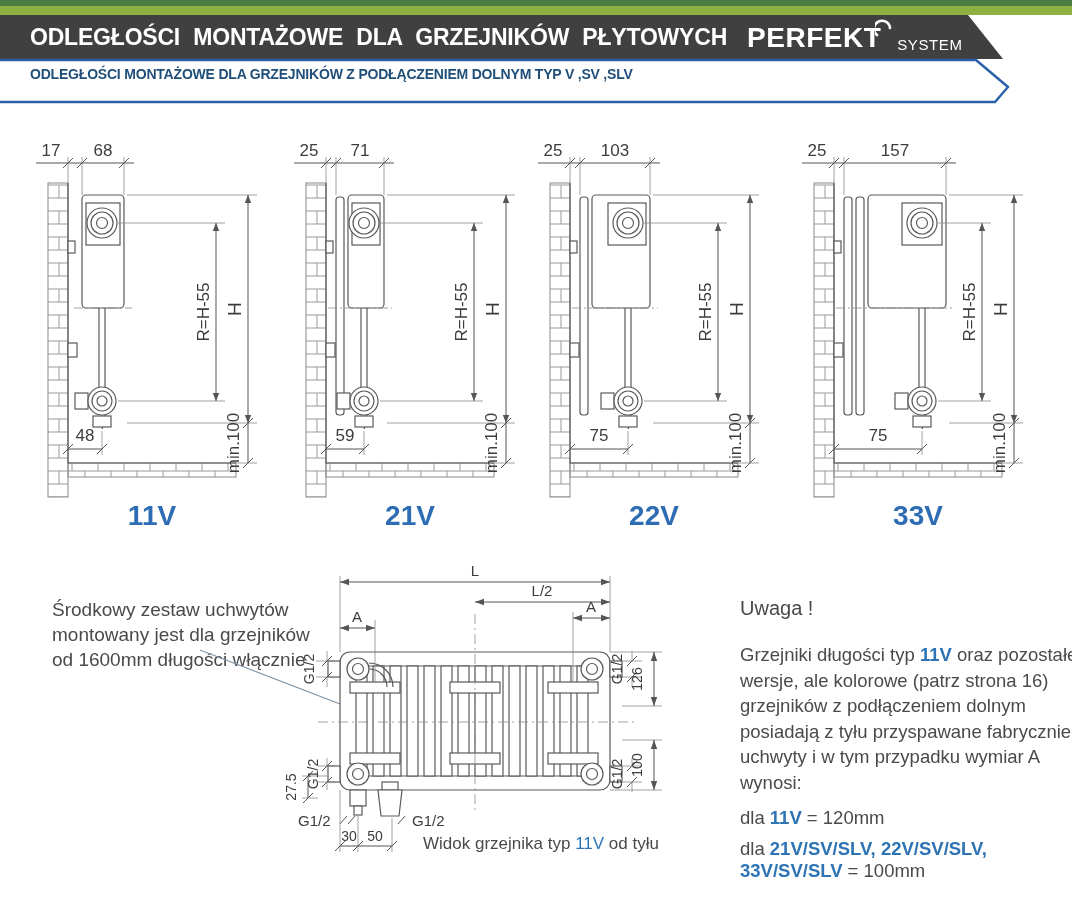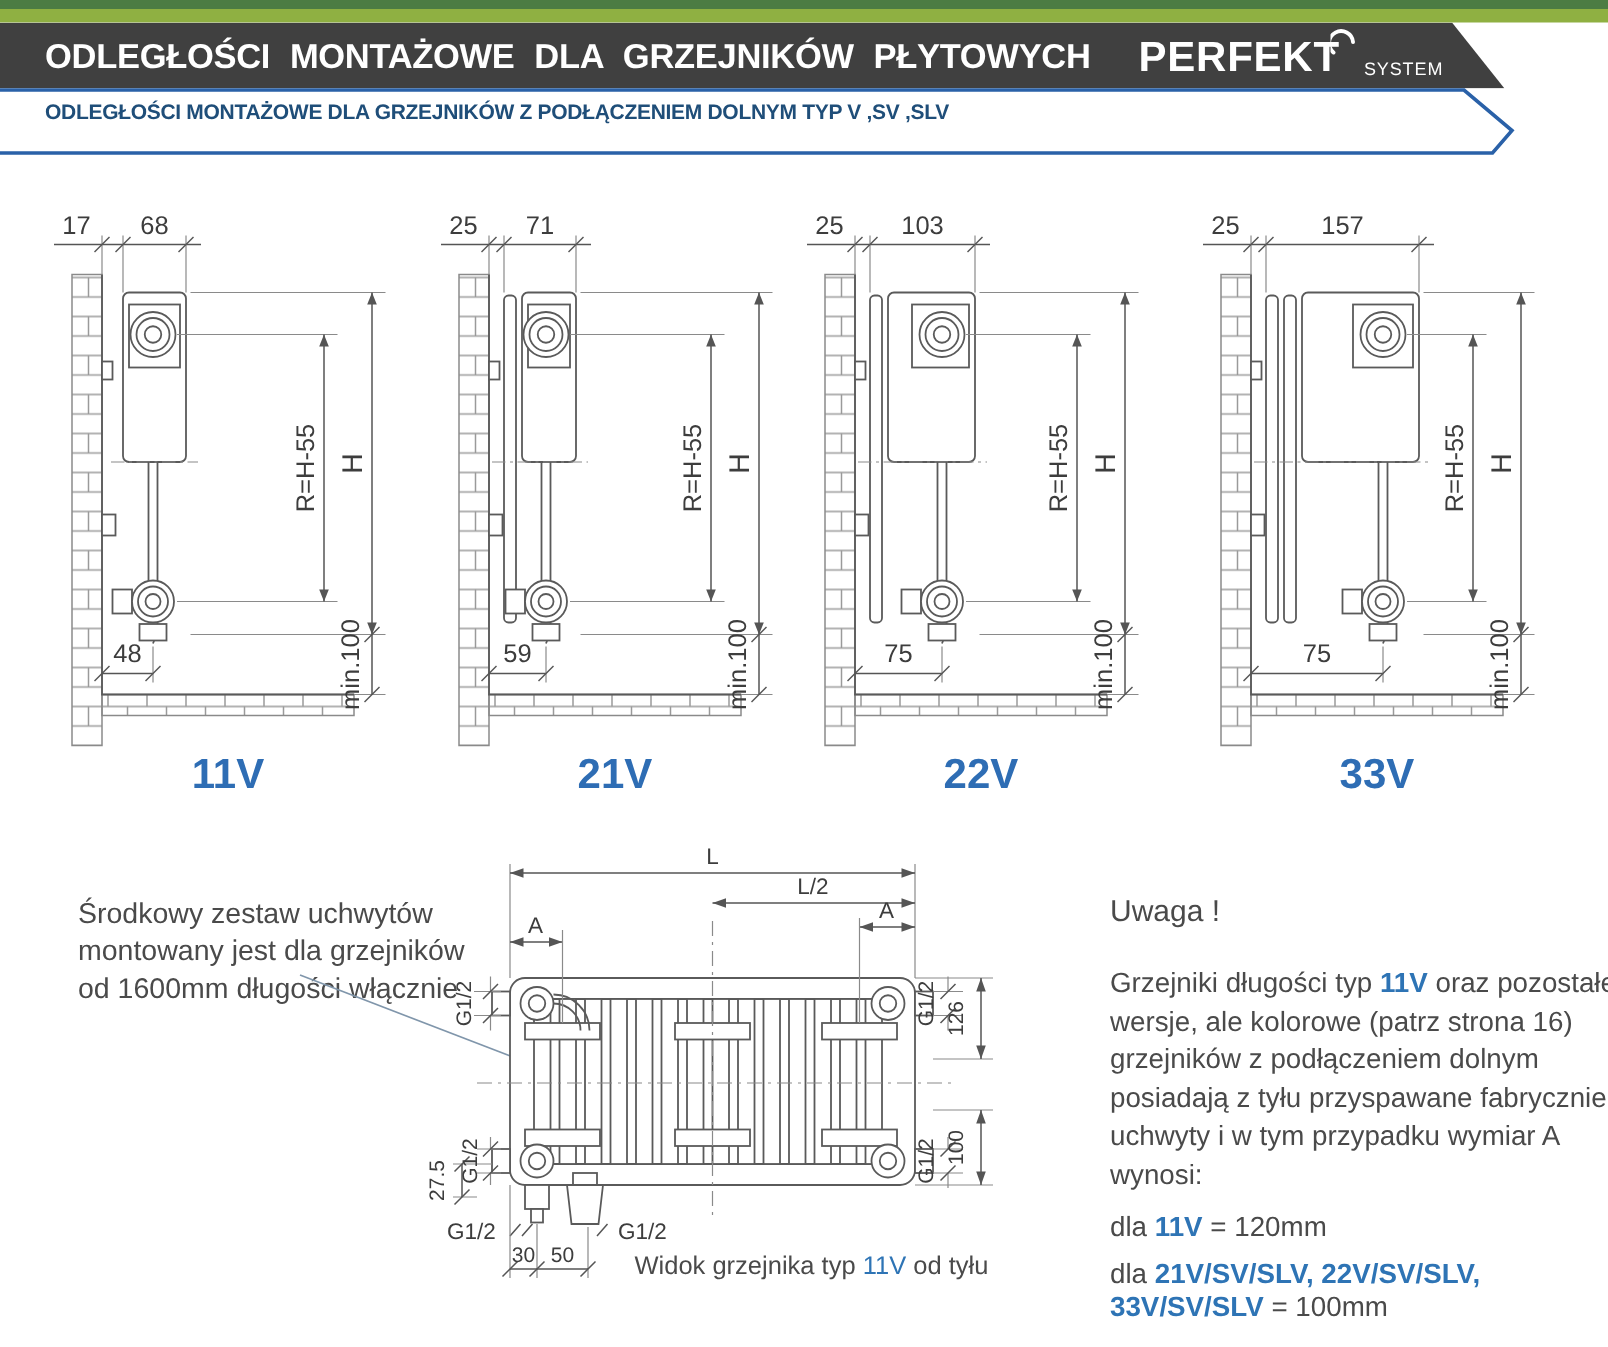--- a/index.html
+++ b/index.html
@@ -6,24 +6,24 @@
   #page{position:relative;width:1072px;height:898px;background:#fff;overflow:hidden;
         font-family:"Liberation Sans",sans-serif;color:#4a4a4a;}
   
   .strip-dark{position:absolute;left:0;top:0;width:1072px;height:6px;background:#4c7c43;}
   .strip-green{position:absolute;left:0;top:6px;width:1072px;height:9px;background:#8fb042;}
   
   .banner-blue{position:absolute;left:0;top:15px;width:1010px;height:44px;background:#404040;
     clip-path:polygon(0 0,968px 0,1003px 100%,0 100%);
     display:flex;align-items:center;padding-left:30px;box-sizing:border-box;}
   .banner-title{color:#fff;font-size:23px;font-weight:bold;letter-spacing:-.2px;word-spacing:7px;white-space:nowrap;}
-  .brand{display:inline-flex;align-items:baseline;margin-left:32px;position:relative;}
+  .brand{display:inline-flex;align-items:baseline;margin-left:20px;position:relative;}
   .brand-main{color:#fff;font-size:28px;font-weight:bold;letter-spacing:.5px;line-height:1;}
   .brand-swoosh{position:relative;top:-8px;left:-6px;}
-  .brand-sub{color:#fff;font-size:12px;letter-spacing:.6px;margin-left:-4px;position:relative;top:3px;}
+  .brand-sub{color:#fff;font-size:15px;letter-spacing:.6px;margin-left:-4px;position:relative;top:3px;}
   
   .banner-white{position:absolute;left:0;top:57px;width:1020px;height:47px;}
   .banner-white-text{position:absolute;left:30px;top:66px;width:960px;color:#1f4e79;
     font-size:14px;font-weight:bold;letter-spacing:-.2px;white-space:nowrap;}
   
   .secwrap{position:absolute;top:133px;width:250px;height:400px;text-align:right;}
   .d0{left:20px;} .d1{left:278px;} .d2{left:522px;} .d3{left:786px;}
   svg{font-family:"Liberation Sans",sans-serif;}
   .ln{stroke:#5a5a5a;fill:none;stroke-width:1.2;}
   .lnthin{stroke:#8a8a8a;fill:none;stroke-width:.8;}

